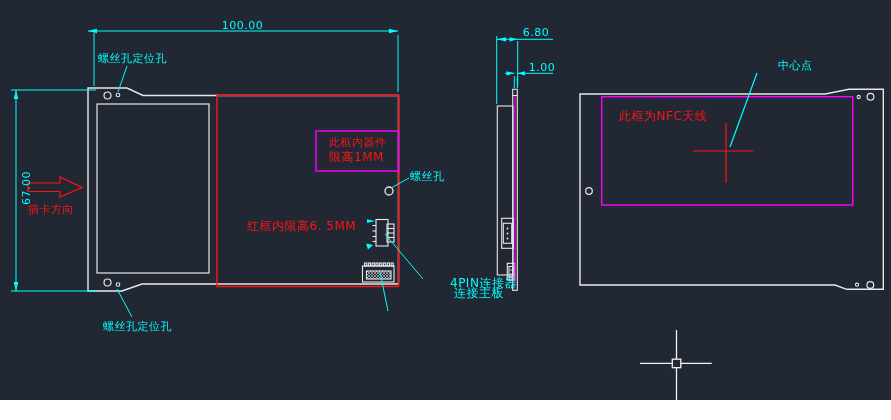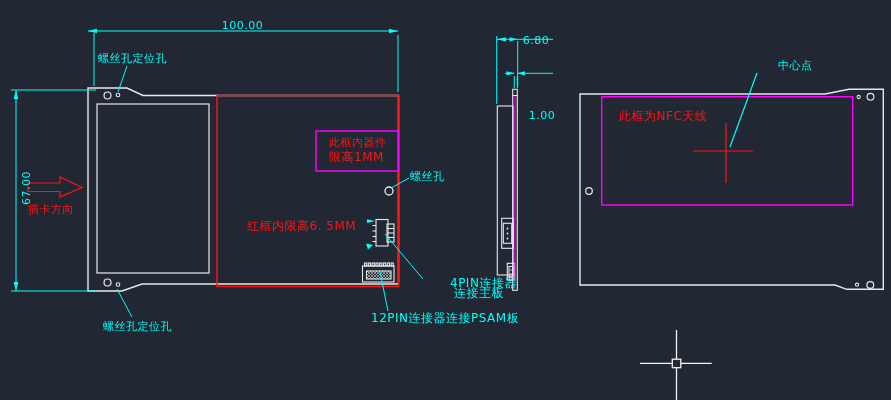--- a/index.html
+++ b/index.html
@@ -174,23 +174,22 @@
   <div class="lbl red" style="left:28px;top:203px;text-align:right;">插卡方向</div>
 
   <div class="lbl red" style="left:329px;top:136px;">此框内器件</div>
   <div class="lbl red small" style="left:329px;top:151px;">限高1MM</div>
 
   <div class="lbl red small" style="left:247px;top:220px;">红框内限高6. 5MM</div>
 
   <div class="lbl small" style="left:408px;top:277px;margin-left:42px;">4PIN连接器</div>
   <div class="lbl small" style="left:408px;top:287px;margin-left:46px;">连接主板</div>
 
-  <div class="lbl small" style="left:371px;top:312px;">12PIN连接器连接PSAM板</div>
 
-  <div class="lbl dim center-text" style="left:521px;top:34px;width:30px;">6.80</div>
+  <div class="lbl dim center-text" style="left:521px;top:26px;width:30px;">6.80</div>
 
-  <div class="lbl dim center-text" style="left:528px;top:61px;width:28px;margin-top:48px;">1.00</div>
+  <div class="lbl dim center-text" style="left:528px;top:61px;width:28px;">1.00</div>
 
   <div class="lbl" style="left:752px;top:59px;margin-left:26px;">中心点</div>
 
   <div class="lbl red small" style="left:619px;top:110px;">此框为NFC天线</div>
 
 </div>
 
 </body></html>

